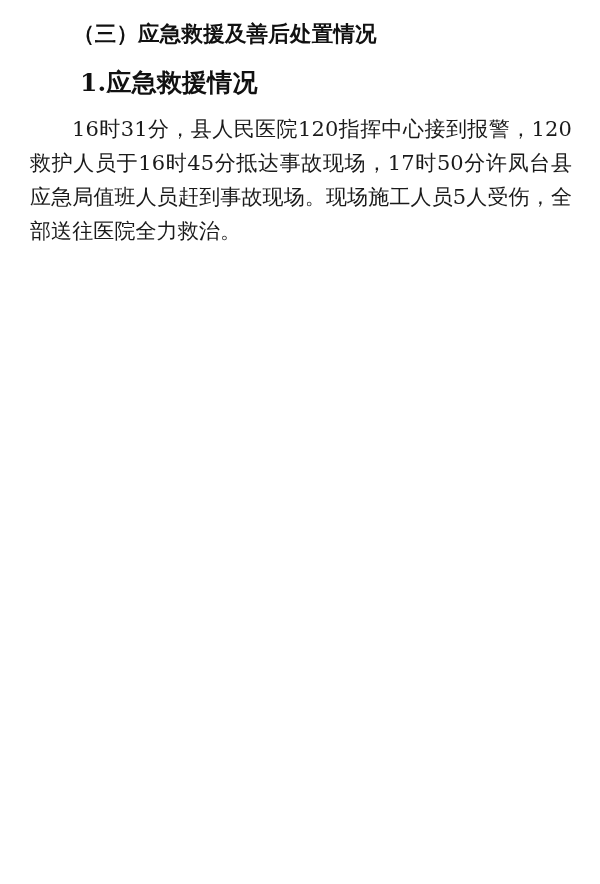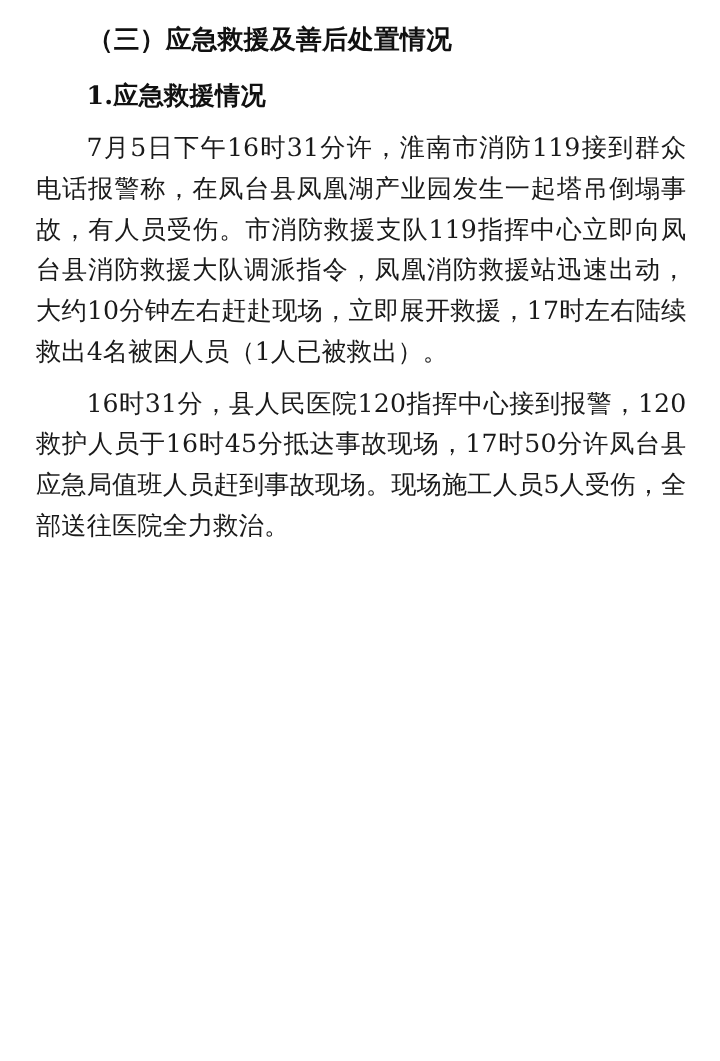--- a/index.html
+++ b/index.html
@@ -25,21 +25,21 @@
   .doc-heading {
     font-size: 21.5px;
     line-height: 1.5;
     font-weight: 700;
     letter-spacing: 0.2px;
     text-indent: 2em;
     margin: 0 0 14px 0;
     color: #111;
   }
   .sub-heading {
-    font-size: 21px;
+    font-size: 25px;
     line-height: 1.5;
     font-weight: 700;
     letter-spacing: 0.2px;
     text-indent: 2em;
     margin: 0 0 10px 0;
     color: #111;
   }
   .para {
     font-size: 21px;
     line-height: 1.62;
@@ -56,19 +56,18 @@
 </style>
 </head>
 <body>
 
 <div class="page">
 
   <div class="doc-heading">（三）应急救援及善后处置情况</div>
 
   <div class="sub-heading">1.应急救援情况</div>
 
-  <p class="para">7月5日下午16时31分许，淮南市消防119接到群众电话报警称，在凤台县凤凰湖产业园发生一起塔吊倒塌事故，有人员受伤。市消防救援支队119指挥中心立即向凤台县消防救援大队调派指令，凤凰消防救援站迅速出动，大约10分钟左右赶赴现场，立即展开救援，17时左右陆续救出4名被困人员（1人已被救出）。</p>
 
 
   <p class="para">16时31分，县人民医院120指挥中心接到报警，120救护人员于16时45分抵达事故现场，17时50分许凤台县应急局值班人员赶到事故现场。现场施工人员5人受伤，全部送往医院全力救治。</p>
 
 
 </div>
 
 </body></html>

